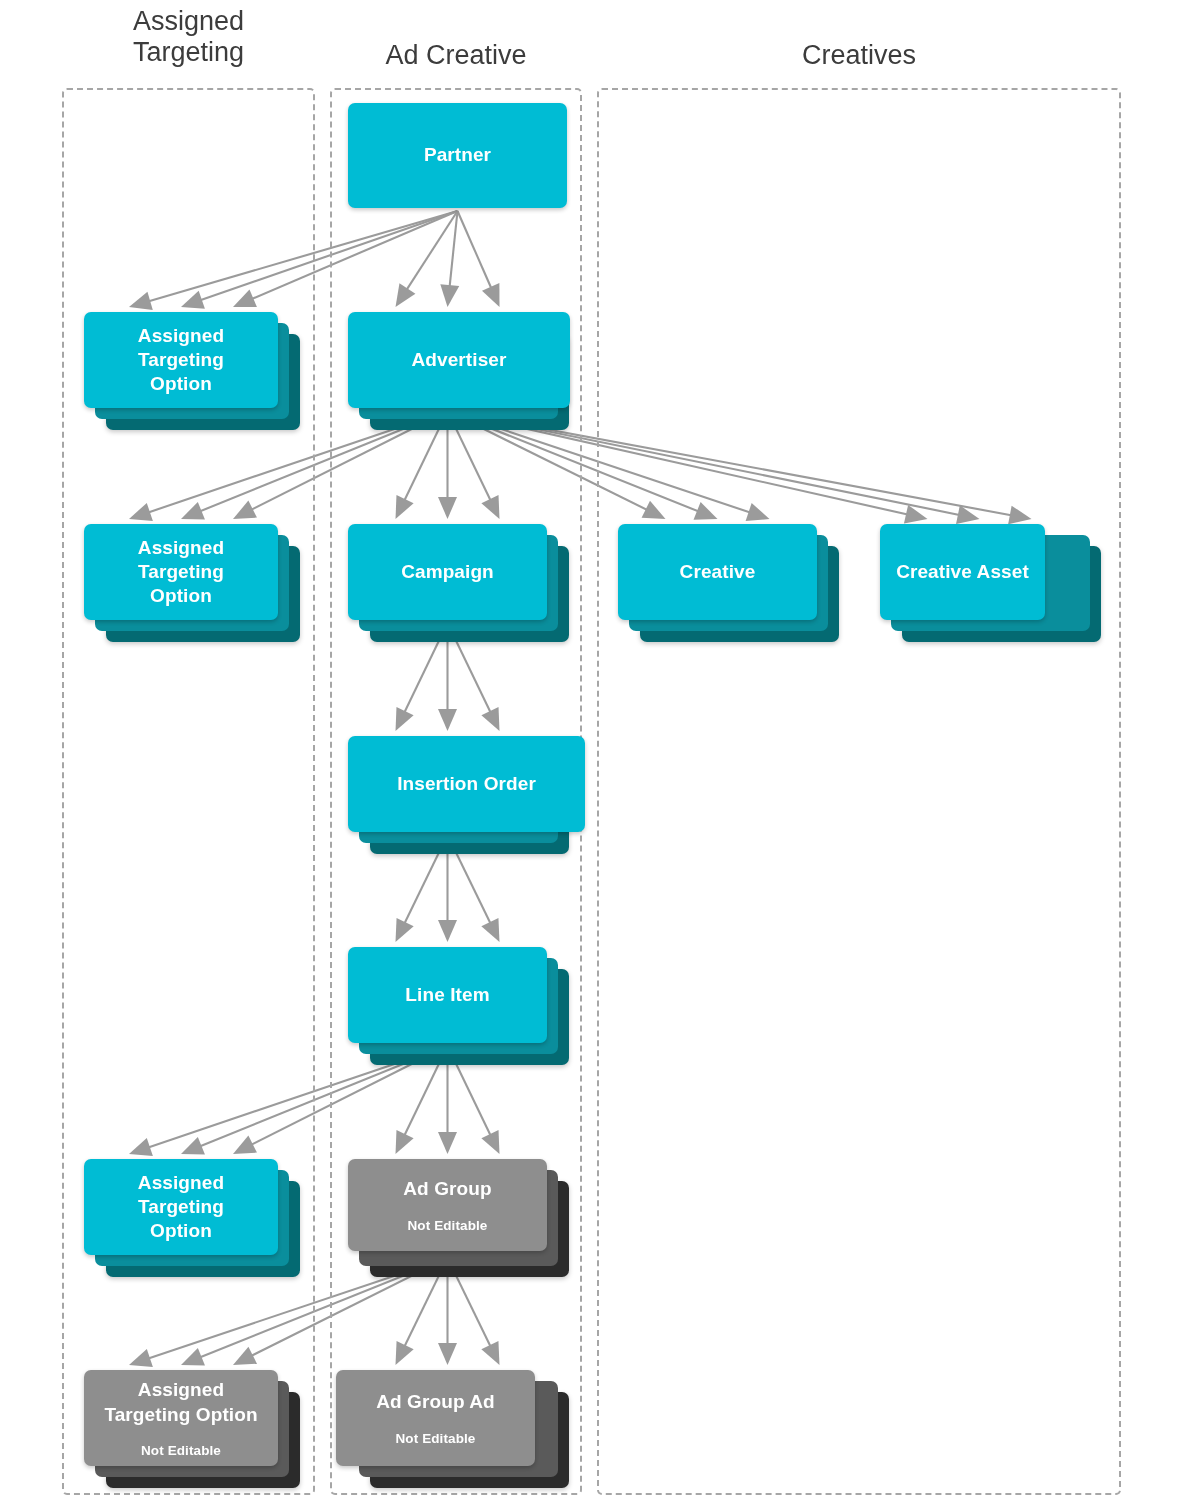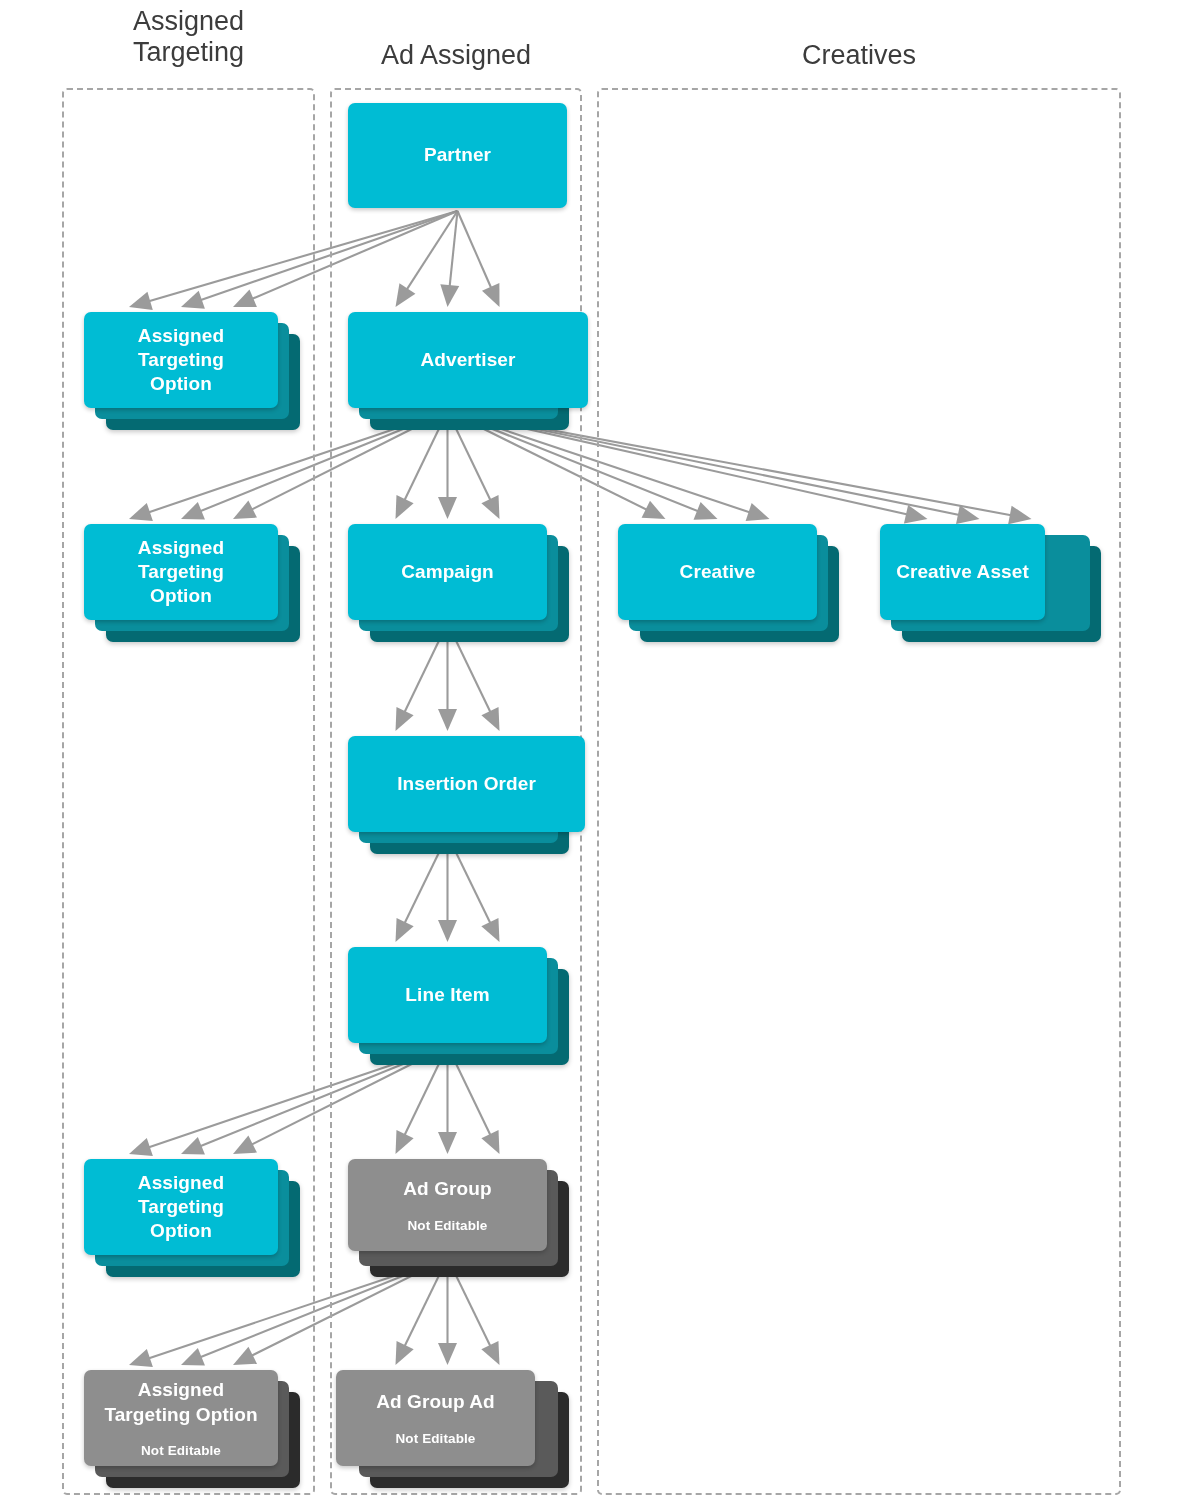--- a/index.html
+++ b/index.html
@@ -178,21 +178,21 @@
         <polygon points="447.5,1365 438,1343 457,1343" fill="#9b9b9b"></polygon>
         <line x1="447.5" y1="1258" x2="491.6322310909084" y2="1348.8105524370617" stroke="#9b9b9b" stroke-width="2.1"></line>
         <polygon points="499.5,1365 481.33940734178174,1349.3653310139846 498.4282686582167,1341.0604638321659" fill="#9b9b9b"></polygon>
       </g>
     </svg>
   <div id="lanes-host">
       <div class="lane" style="left: 62px; top: 88px; width: 253px; height: 1407px; border-color: rgb(166, 166, 166);"></div>
       <div class="lane-title" style="left: 62px; top: 6px; width: 253px; white-space: pre-line;">Assigned
 Targeting</div>
       <div class="lane" style="left: 330px; top: 88px; width: 252px; height: 1407px; border-color: rgb(166, 166, 166);"></div>
-      <div class="lane-title" style="left: 330px; top: 40px; width: 252px; white-space: pre-line;">Ad Assigned</div>
+      <div class="lane-title" style="left: 330px; top: 40px; width: 252px; white-space: pre-line;">Ad Creative</div>
       <div class="lane" style="left: 597px; top: 88px; width: 524px; height: 1407px; border-color: rgb(166, 166, 166);"></div>
       <div class="lane-title" style="left: 597px; top: 40px; width: 524px; white-space: pre-line;">Creatives</div>
     </div>
   <div id="nodes-host">
       <div class="node cyan" style="left: 0px; top: 0px;">
         <div class="card front" style="left: 348px; top: 103px; width: 219px; height: 105px;">
           <div class="title">Partner</div>
         </div>
       </div>
       <div class="node cyan" style="left: 0px; top: 0px;">
@@ -200,21 +200,21 @@
         <div class="card layer2" style="left: 95px; top: 323px; width: 194px; height: 96px;"></div>
         <div class="card front" style="left: 84px; top: 312px; width: 194px; height: 96px;">
           <div class="title">Assigned
 Targeting
 Option</div>
         </div>
       </div>
       <div class="node cyan" style="left: 0px; top: 0px;">
         <div class="card layer3" style="left: 370px; top: 334px; width: 199px; height: 96px;"></div>
         <div class="card layer2" style="left: 359px; top: 323px; width: 199px; height: 96px;"></div>
-        <div class="card front" style="left: 348px; top: 312px; width: 240px; height: 96px;">
+        <div class="card front" style="left: 348px; top: 312px; width: 222px; height: 96px;">
           <div class="title">Advertiser</div>
         </div>
       </div>
       <div class="node cyan" style="left: 0px; top: 0px;">
         <div class="card layer3" style="left: 106px; top: 546px; width: 194px; height: 96px;"></div>
         <div class="card layer2" style="left: 95px; top: 535px; width: 194px; height: 96px;"></div>
         <div class="card front" style="left: 84px; top: 524px; width: 194px; height: 96px;">
           <div class="title">Assigned
 Targeting
 Option</div>

